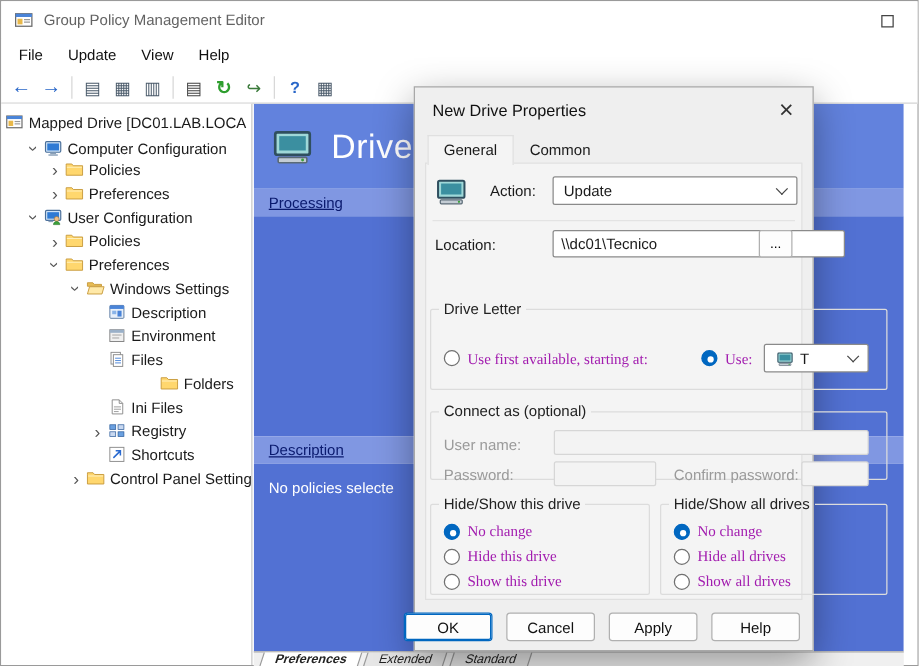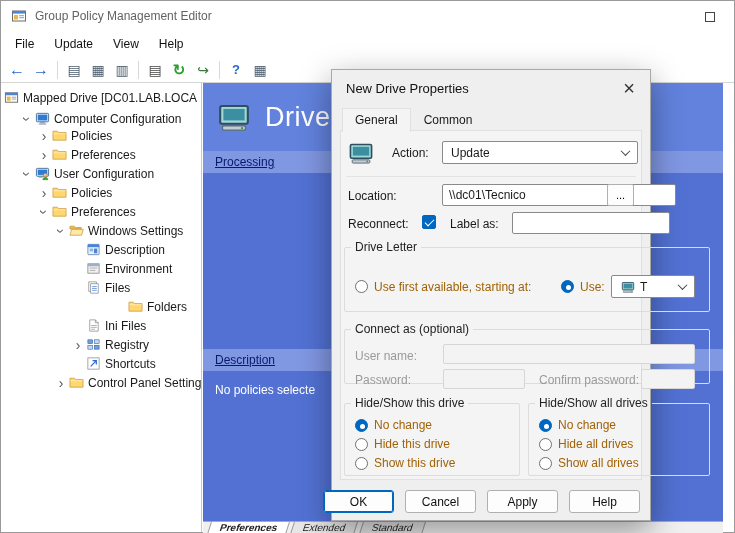--- a/index.html
+++ b/index.html
@@ -70,21 +70,21 @@
   .tfield { background:#fff; border:1px solid #8a8a8a; border-radius:2px; height:22px; display:flex; align-items:center; padding:0 6px; font-size:12px; overflow:hidden; white-space:nowrap; }
   .tfield.disabled { background:#f3f3f3; border-color:#d6d6d6; }
   .combo { background:#fff; border:1px solid #8a8a8a; border-radius:2px; display:flex; align-items:center; padding:0 8px; font-size:12px; }
   .chev { width:7px; height:7px; border-right:1.4px solid #444; border-bottom:1.4px solid #444; transform:rotate(45deg) translate(-1px,-1px); margin-left:auto; }
   .checkbox { width:14px; height:14px; border:1px solid #707070; border-radius:2px; background:#fff; display:inline-block; }
   .checkbox.checked { background:#0067c0; border-color:#0067c0; }
   .checkbox.checked::after { content:''; display:block; width:8px; height:4px; border-left:1.6px solid #fff; border-bottom:1.6px solid #fff; transform:rotate(-45deg); margin:2.5px auto 0 2px; }
   .radio { width:13px; height:13px; border:1px solid #707070; border-radius:50%; background:#fff; display:inline-block; flex:0 0 13px; position:relative; }
   .radio.checked { border-color:#0067c0; background:#0067c0; }
   .radio.checked::after { content:''; position:absolute; left:4px; top:4px; width:5px; height:5px; border-radius:50%; background:#fff; }
-  .rlabel { font-size:12px; color:#a16207; }
+  .rlabel { font-size:12px; color:#a21caf;font-family:Liberation Serif, serif; }
 
   .row-action { position:absolute; top:70px; left:12px; right:12px; height:26px; }
   .dlg-drive-icon { position:absolute; left:2px; top:0; width:30px; height:26px; }
   .dlg-drive-icon svg { width:30px; height:26px; }
   .row-action .flabel { position:absolute; left:48px; top:6px; }
   .row-action .combo { position:absolute; left:98px; right:0; top:1px; height:23px; }
   .dlg-sep { position:absolute; top:106px; left:14px; right:14px; border-top:1px solid #e3e3e3; }
   .row-location { position:absolute; top:114px; left:12px; right:12px; height:23px; }
   .row-location .flabel { position:absolute; left:4px; top:5px; }
   .row-location .tfield { position:absolute; left:98px; width:234px; top:0; }
@@ -401,28 +401,20 @@
     <div class="dlg-sep"></div>
 
     <div class="row-location">
       <span class="flabel">Location:</span>
       <div class="tfield">
         <span>\\dc01\Tecnico</span>
       </div>
       <button class="browse">...</button>
     </div>
 
-    <div class="row-reconnect">
-      <span class="flabel">Reconnect:</span>
-      <span class="checkbox checked"></span>
-      <span class="flabel lbl-as">Label as:</span>
-      <div class="tfield">
-        <span></span>
-      </div>
-    </div>
 
     <fieldset class="grp grp-drive">
       <legend>Drive Letter</legend>
       <span class="radio r1"></span>
       <span class="rlabel l1">Use first available, starting at:</span>
       <span class="radio checked r2"></span>
       <span class="rlabel l2">Use:</span>
       <div class="combo drive-combo">
         <span class="combo-drive-icon"><svg viewBox="0 0 16 16">
               <rect x="1.5" y="2.8" width="13" height="8.4" rx="0.8" fill="#9fd8d8" stroke="#2f4f5f" stroke-width="1"></rect>

